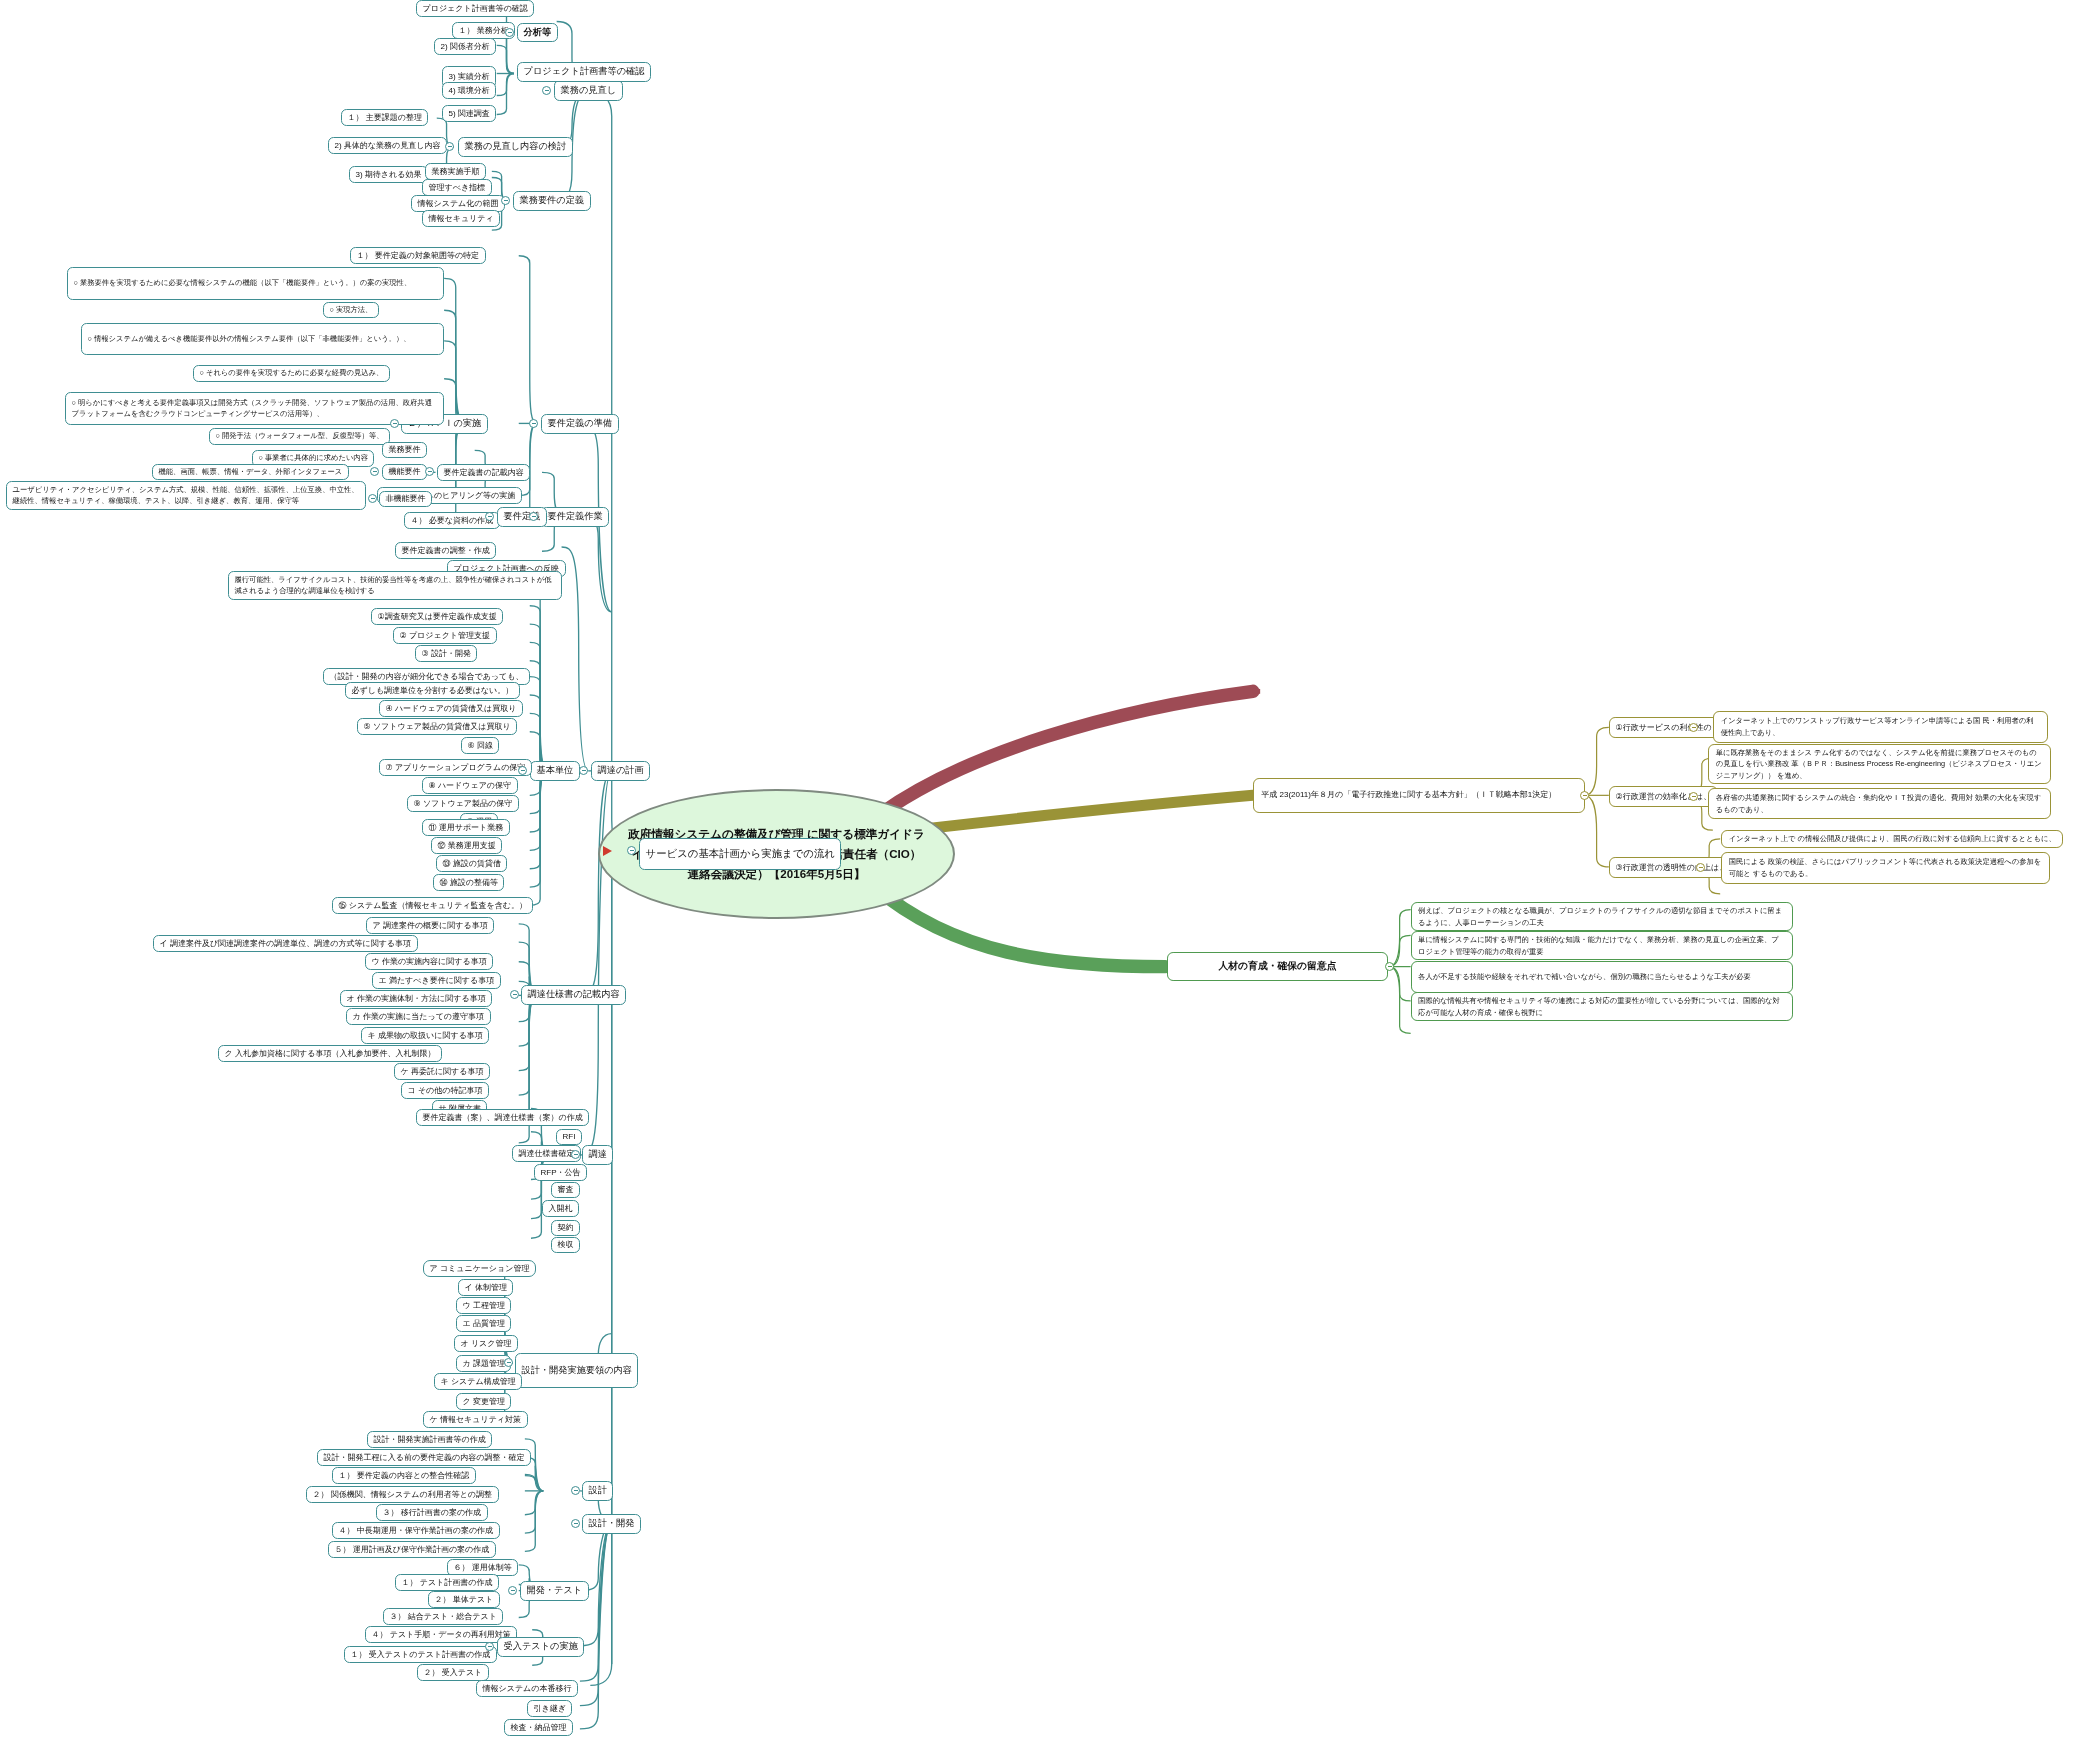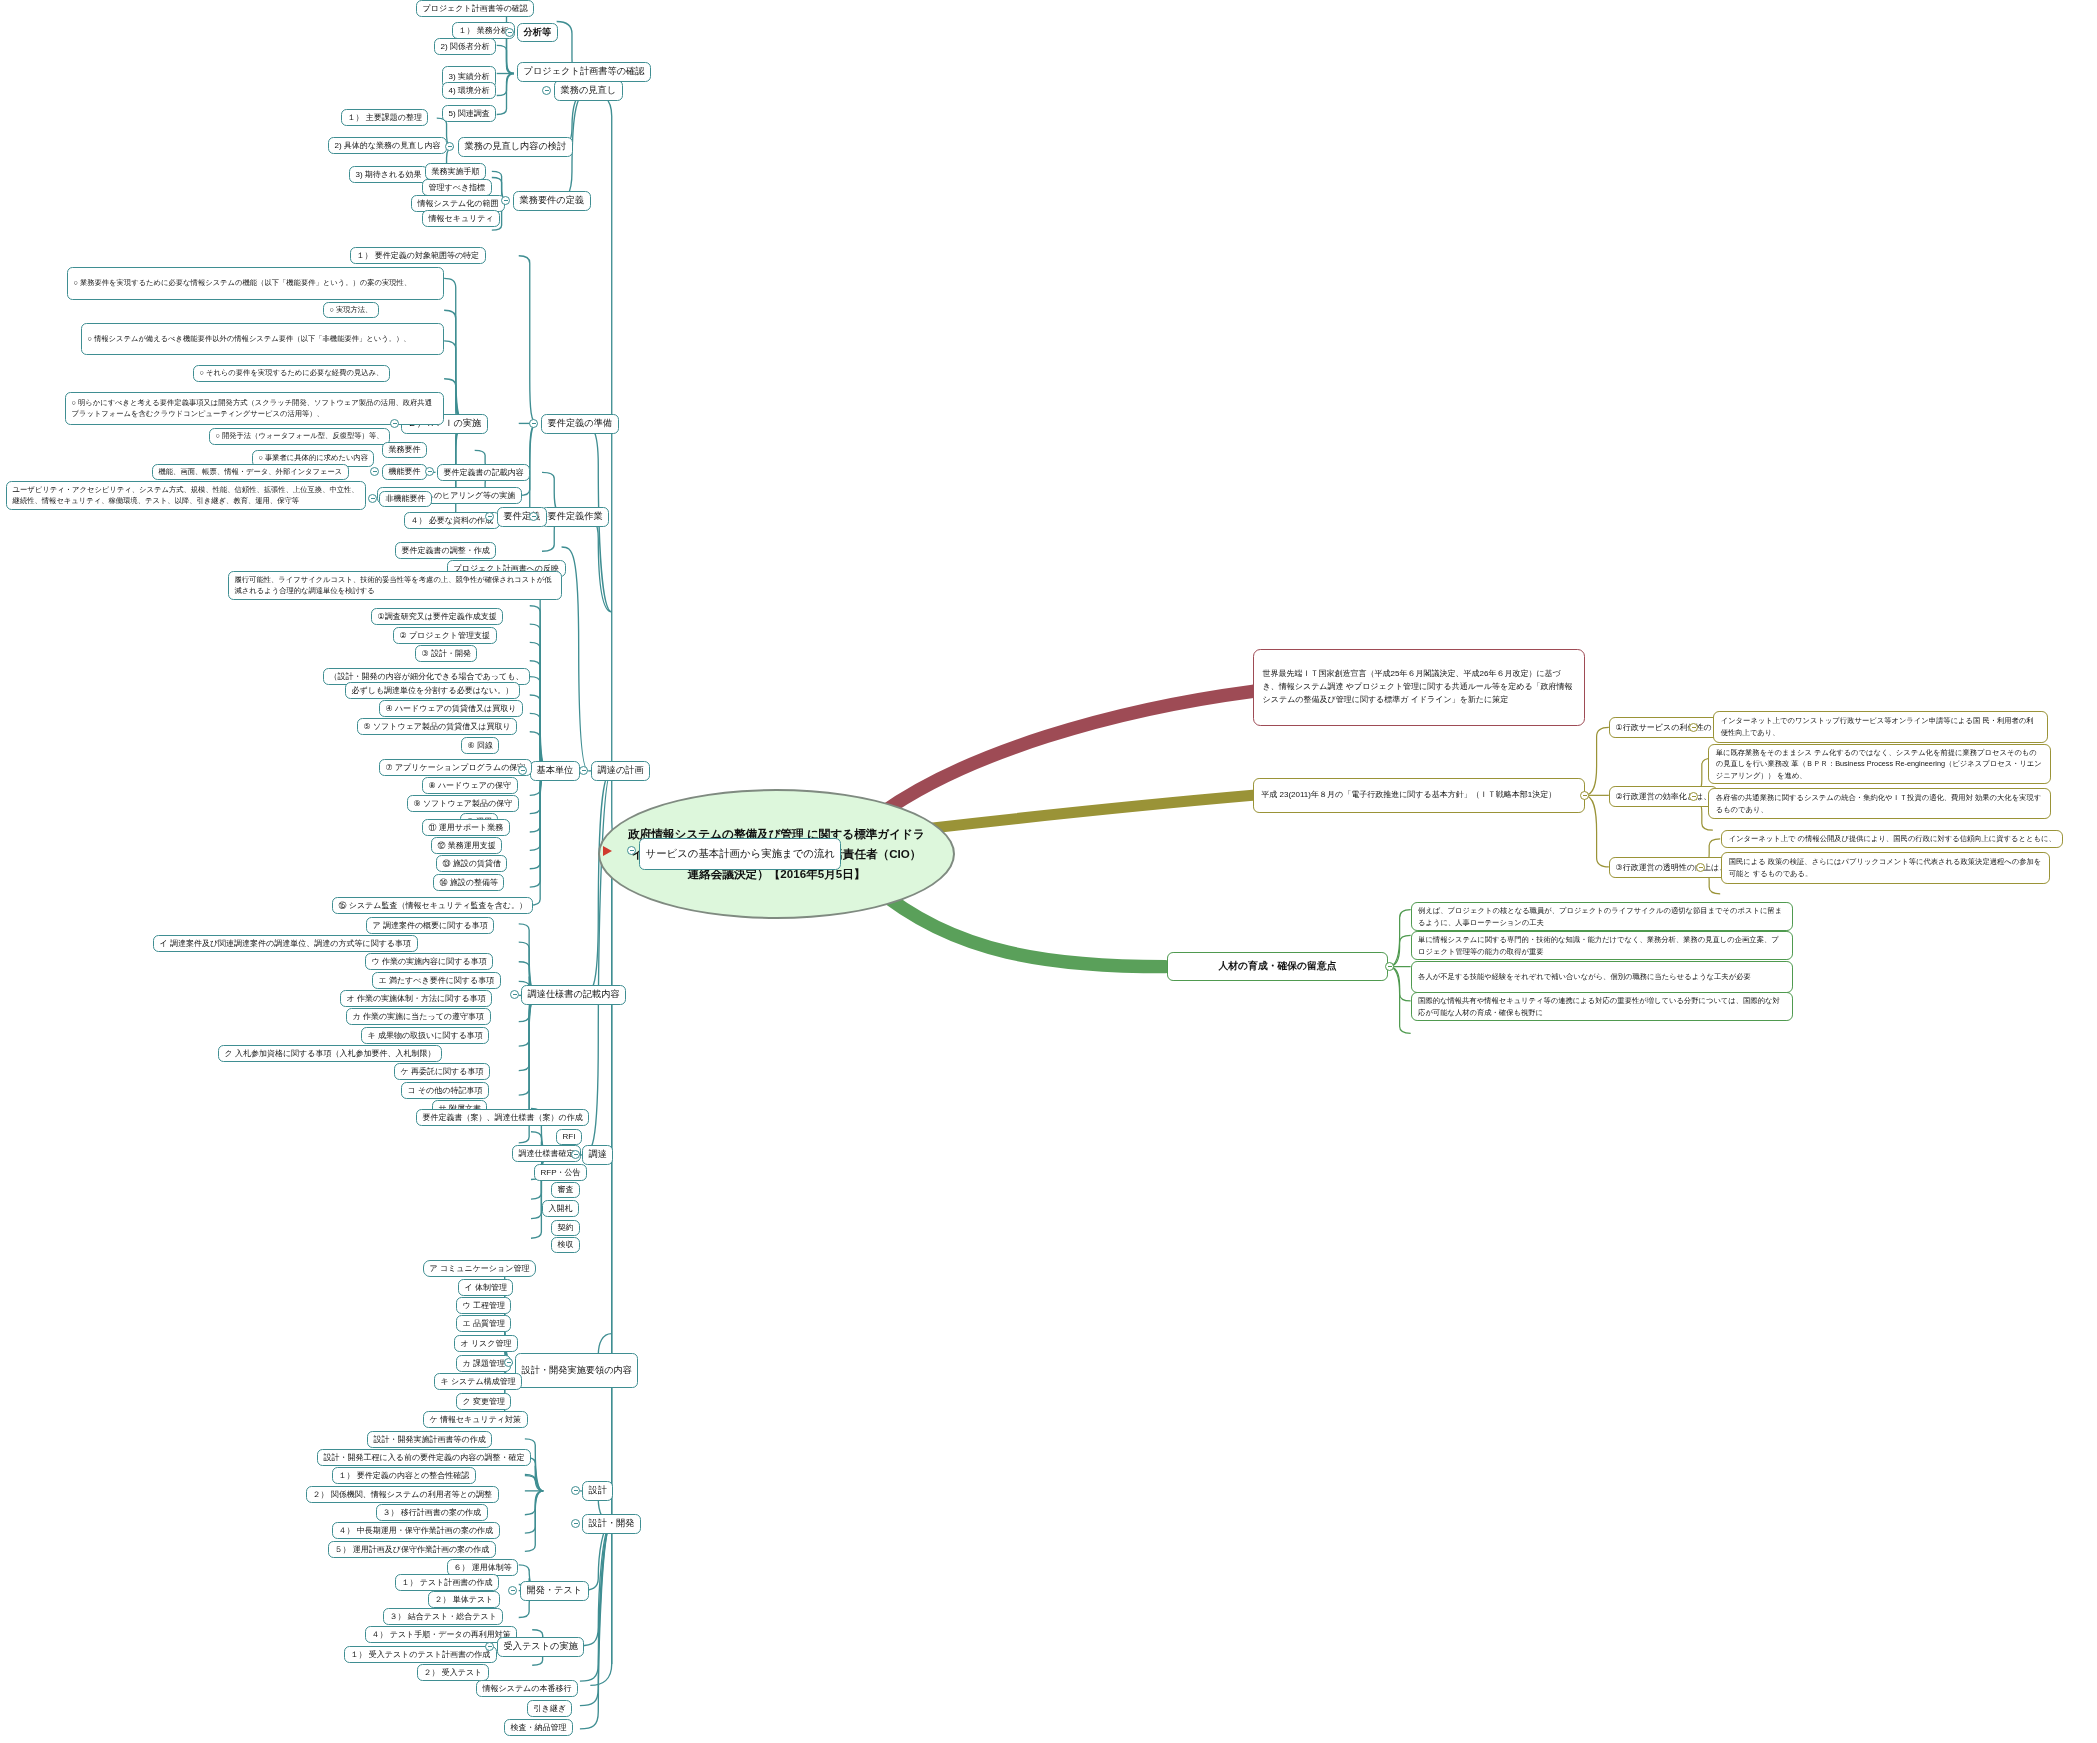--- a/index.html
+++ b/index.html
@@ -426,21 +426,20 @@
   <div class="node teal sm" style="left:344px;top:1646px;height:17px;">１） 受入テストのテスト計画書の作成</div>
   <div class="node teal sm" style="left:417px;top:1664px;height:17px;">２） 受入テスト</div>
 
   <div class="node teal" style="left:582px;top:1514px;height:19.6px;">設計・開発</div>
   <div class="toggle" style="left:571px;top:1519px;"></div>
 
   <div class="node teal sm" style="left:476px;top:1680px;height:17px;">情報システムの本番移行</div>
   <div class="node teal sm" style="left:527px;top:1700px;height:17px;">引き継ぎ</div>
   <div class="node teal sm" style="left:504px;top:1719px;height:17px;">検査・納品管理</div>
 
-  <div class="node maroon wrap sm" style="left:1253px;top:649px;width:332px;height:77px;padding:7.3px 8.6px;line-height:1.62;">世界最先端ＩＴ国家創造宣言（平成25年６月閣議決定、平成26年６月改定）に基づき、情報システム調達 やプロジェクト管理に関する共通ルール等を定める「政府情報システムの整備及び管理に関する標準ガ イドライン」を新たに策定</div>
 
   <div class="node olive wrap sm" style="left:1253px;top:778px;width:332px;height:35px;padding:4.9px 7.3px;line-height:1.55;">平成 23(2011)年８月の「電子行政推進に関する基本方針」（ＩＴ戦略本部1決定）</div>
   <div class="toggle olive-t" style="left:1580px;top:791px;"></div>
 
   <div class="node olive sm" style="left:1609px;top:717px;height:21px;">①行政サービスの利便性の 向上とは、</div>
   <div class="toggle olive-t" style="left:1689px;top:723px;"></div>
   <div class="node olive wrap xs" style="left:1713px;top:711px;width:335px;height:32px;padding:4.3px 6.7px;line-height:1.6;">インターネット上でのワンストップ行政サービス等オンライン申請等による国 民・利用者の利便性向上であり、</div>
 
   <div class="node olive sm" style="left:1609px;top:786px;height:21px;">②行政運営の効率化とは、</div>
   <div class="toggle olive-t" style="left:1689px;top:792px;"></div>

